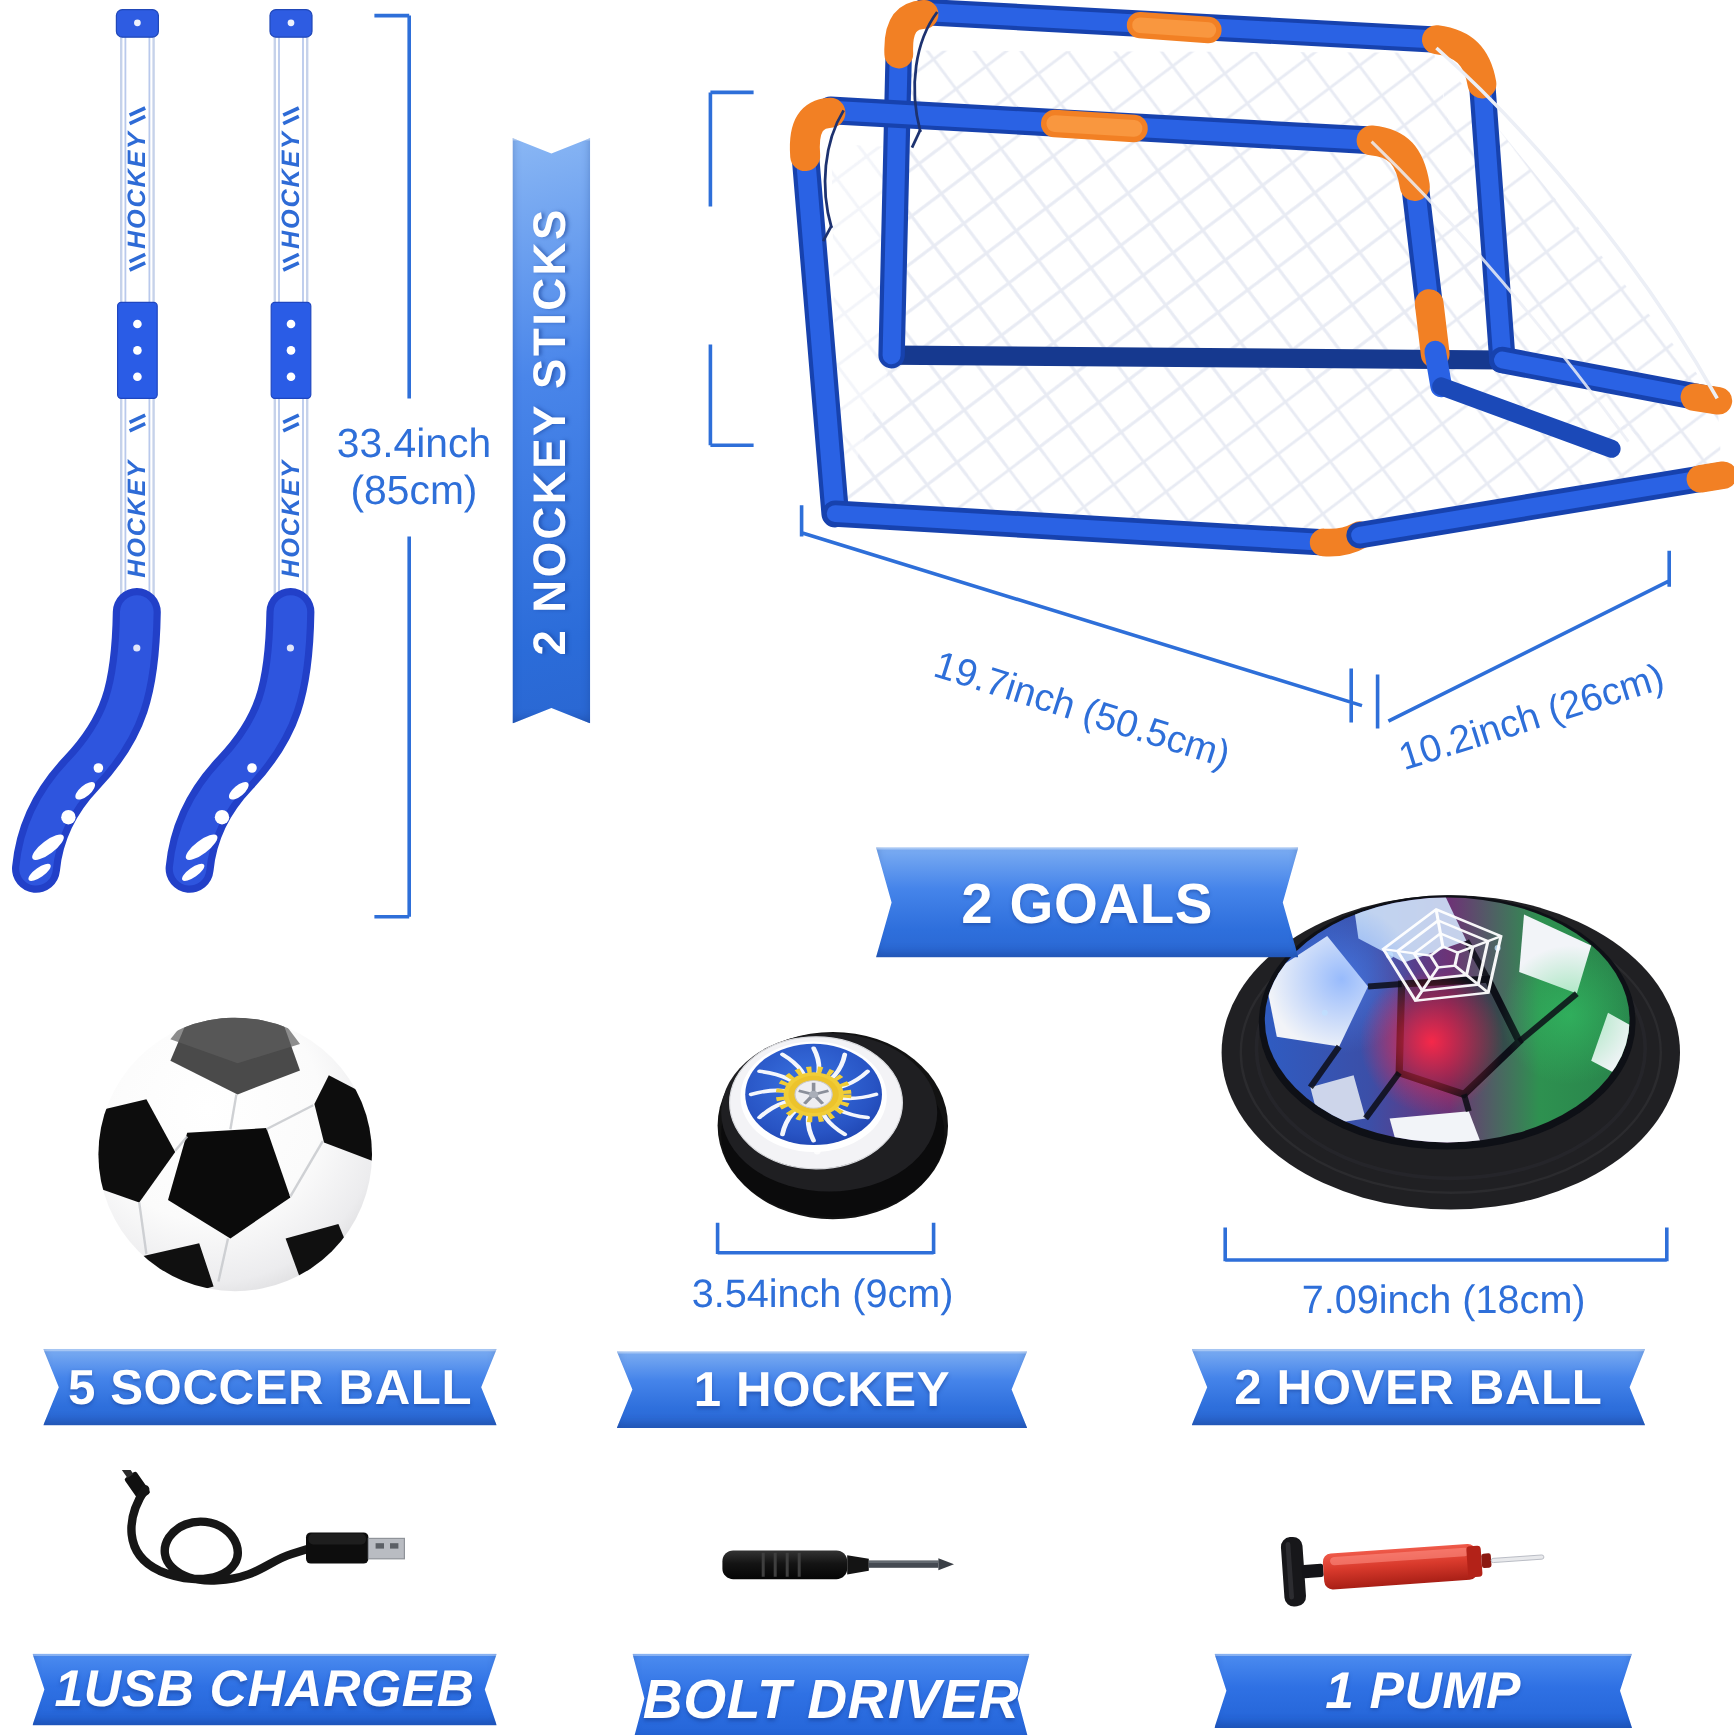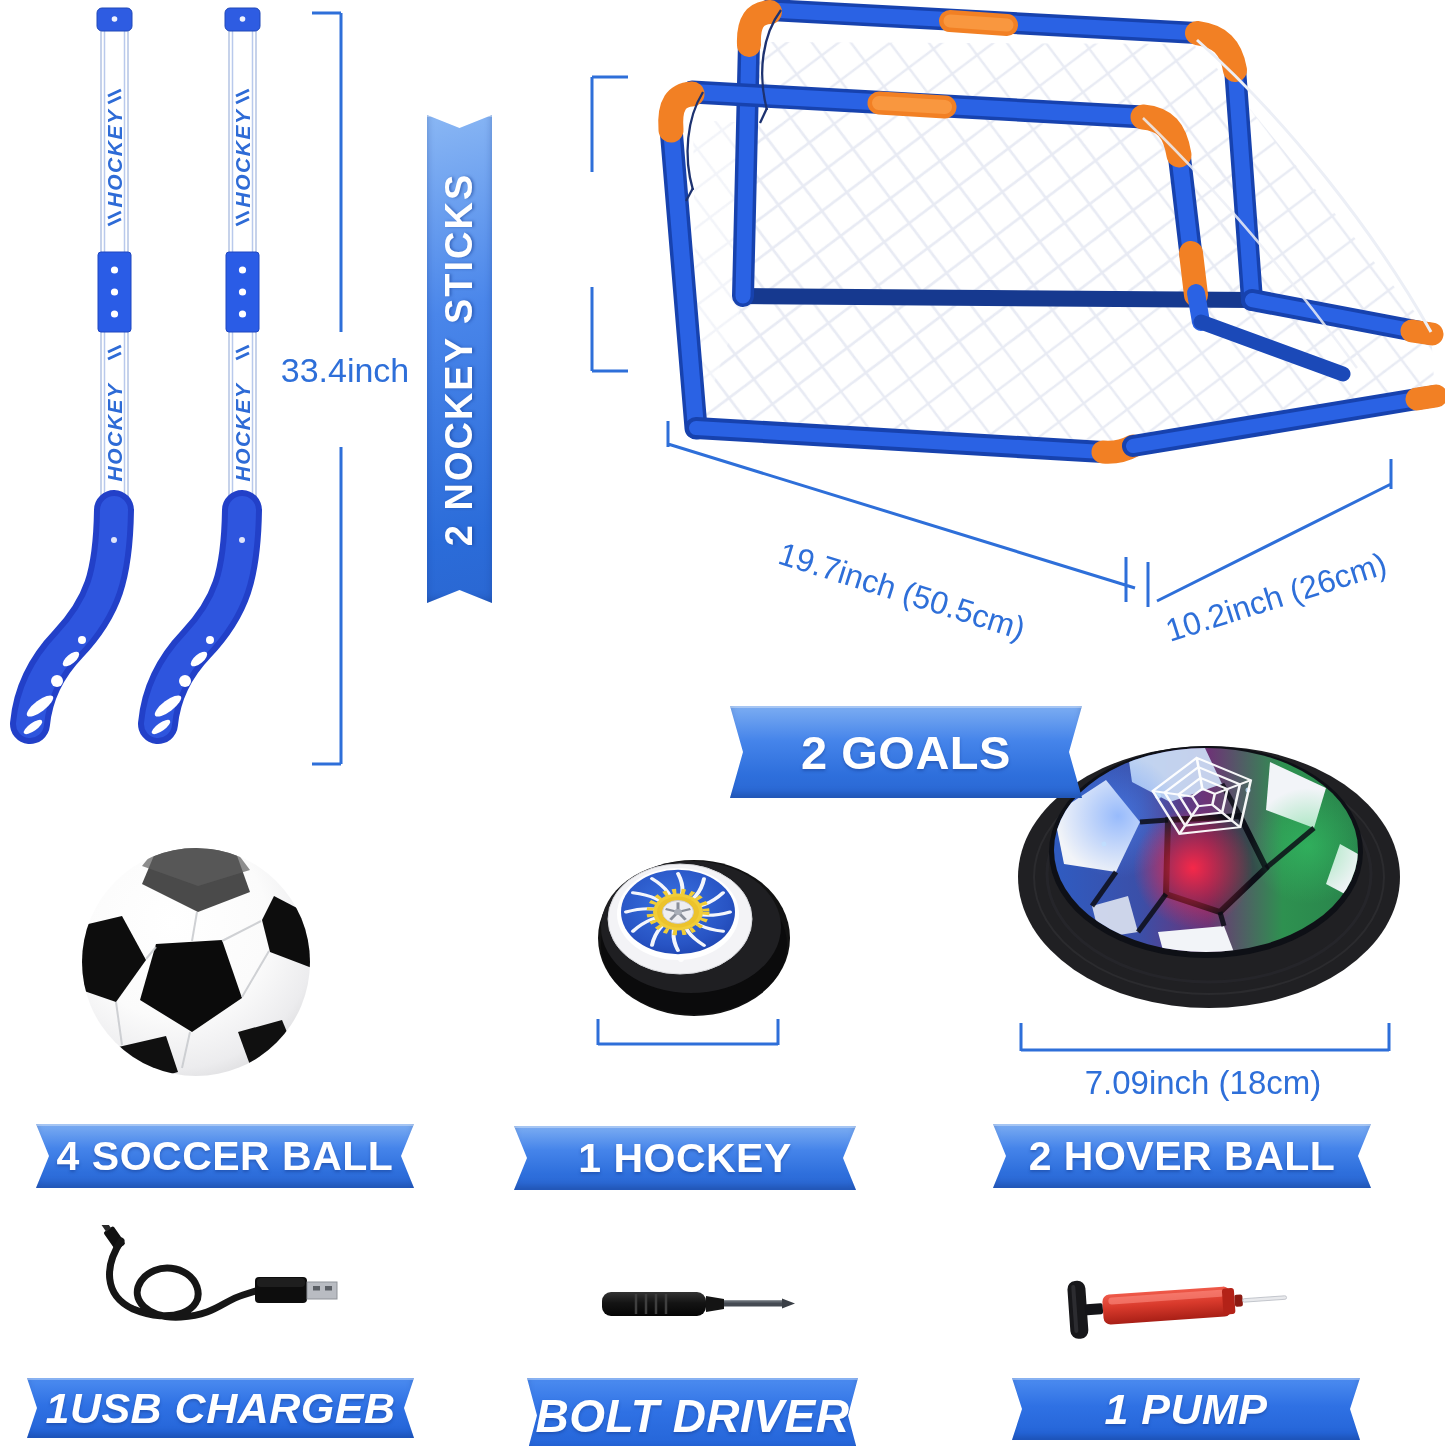--- a/index.html
+++ b/index.html
@@ -329,40 +329,42 @@
       <rect x="48" y="22" width="128" height="30" rx="7" fill="url(#pumpG)"></rect>
       <rect x="54" y="25" width="116" height="7" rx="3.5" fill="#ff9488" opacity=".55"></rect>
       <rect x="168" y="24" width="12" height="26" rx="3" fill="#b32218"></rect>
       <rect x="180" y="31" width="8" height="12" rx="2" fill="#8c1a12"></rect>
       <rect x="188" y="35.5" width="44" height="3.5" rx="1.7" fill="#e8e9ec" stroke="#b9bcc4" stroke-width=".8"></rect>
     </g>
   </svg>
 
   <div class="dim big" style="left:235px;top:351px;width:220px">
     <div>33.4inch</div>
+    <div>(85cm)</div>
   </div>
 
 
   <div class="dim rotL" style="left:762px;top:572px;width:280px;font-size:32px">19.7inch (50.5cm)</div>
 
   <div class="dim rotR" style="left:1136px;top:578px;width:280px;font-size:32px">10.2inch (26cm)</div>
 
+  <div class="dim" style="left:568px;top:1059px;width:235px">3.54inch (9cm)</div>
 
   <div class="dim" style="left:1078px;top:1064px;width:250px">7.09inch (18cm)</div>
 
   <div class="ribbon v" style="left:427px;top:115px;width:65px;height:488px;font-size:38px">
     <span>2 NOCKEY STICKS</span>
   </div>
 
   <div class="ribbon h" style="left:730px;top:706px;width:352px;height:92px;font-size:47px">
     <span>2 GOALS</span>
   </div>
 
   <div class="ribbon h" style="left:36px;top:1124px;width:378px;height:64px;font-size:41px">
-    <span>4 SOCCER BALL</span>
+    <span>5 SOCCER BALL</span>
   </div>
 
   <div class="ribbon h" style="left:514px;top:1126px;width:342px;height:64px;font-size:41px">
     <span>1 HOCKEY</span>
   </div>
 
   <div class="ribbon h" style="left:993px;top:1124px;width:378px;height:64px;font-size:41px">
     <span>2 HOVER BALL</span>
   </div>
 

